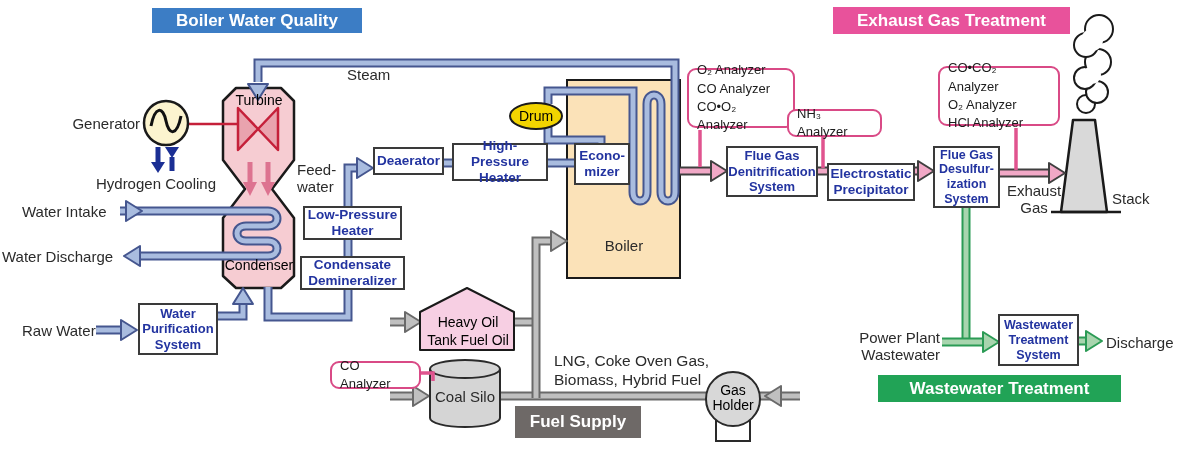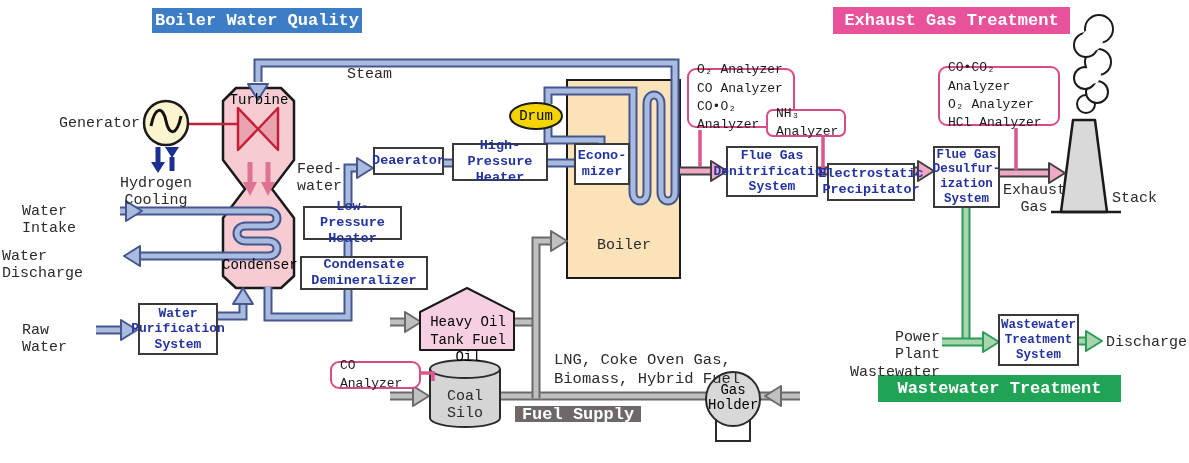--- a/index.html
+++ b/index.html
@@ -1,19 +1,19 @@
 <!DOCTYPE html>
 <html><head>
 <meta charset="utf-8">
 <style>
   html,body{margin:0;padding:0;background:#fff;}
   .canvas{position:relative;width:1189px;height:463px;background:#fff;overflow:hidden;
           font-family:"Liberation Sans",sans-serif;color:#2b2b2b;}
   svg.layer{position:absolute;left:0;top:0;}
-  .abs{position:absolute;box-sizing:border-box;font-family:Liberation Mono, monospace;}
+  .abs{position:absolute;box-sizing:border-box;}
   .pre{white-space:pre-line;}
   .lbl{font-size:15px;line-height:1.15;color:#2b2b2b;}
   .lbl-sm{font-size:14px;line-height:1.1;color:#000000;}
   .ebox{background:#fff;border:2px solid #3a3a3a;color:#2334a0;font-weight:bold;
         display:flex;align-items:center;justify-content:center;text-align:center;
         font-size:13px;line-height:1.2;white-space:pre-line;}
   .abox{background:#fff;border:2.5px solid #d94a86;border-radius:9px;color:#1c1c1c;
         font-size:13px;line-height:1.42;white-space:pre-line;display:flex;align-items:center;
         padding:12px 8px;}
   .badge{color:#fff;font-weight:bold;font-size:17px;display:flex;align-items:center;
@@ -186,29 +186,29 @@
         <path class="pl-green" d="M942,342 H984"></path>
       <polygon class="ah-green" points="983,332 999,342 983,352"></polygon>
       <path class="pd-green" d="M1079,341 H1087"></path>
         <path class="pl-green" d="M1079,341 H1087"></path>
       <polygon class="ah-green" points="1086,331 1102,341 1086,351"></polygon>
     </g>
   </svg>
 
   <div class="abs badge" style="left:152px;top:8px;width:210px;height:25px;background:#3c7dc5;">Boiler Water Quality</div>
   <div class="abs badge" style="left:833px;top:7px;width:237px;height:27px;background:#e8529b;">Exhaust Gas Treatment</div>
-  <div class="abs badge" style="left:515px;top:406px;width:126px;height:16px;background:#6e6967;">Fuel Supply</div>
+  <div class="abs badge" style="left:515px;top:406px;width:126px;height:32px;background:#6e6967;">Fuel Supply</div>
   <div class="abs badge" style="left:878px;top:375px;width:243px;height:27px;background:#21a356;">Wastewater Treatment</div>
 
   <div class="abs ebox" style="left:138px;top:303px;width:80px;height:52px;">Water
 Purification
 System</div>
   <div class="abs ebox" style="left:303px;top:206px;width:99px;height:34px;font-size:13.5px;">Low-Pressure
 Heater</div>
-  <div class="abs ebox" style="left:300px;top:256px;width:128px;height:34px;font-size:13.5px;">Condensate
+  <div class="abs ebox" style="left:300px;top:256px;width:105px;height:34px;font-size:13.5px;">Condensate
 Demineralizer</div>
   <div class="abs ebox" style="left:373px;top:147px;width:71px;height:28px;font-size:13.5px;">Deaerator</div>
   <div class="abs ebox" style="left:452px;top:143px;width:96px;height:38px;font-size:13.5px;">High-Pressure
 Heater</div>
   <div class="abs ebox" style="left:574px;top:143px;width:56px;height:42px;font-size:13.5px;">Econo-
 mizer</div>
   <div class="abs ebox" style="left:726px;top:146px;width:92px;height:51px;">Flue Gas
 Denitrification
 System</div>
   <div class="abs ebox" style="left:827px;top:163px;width:88px;height:38px;font-size:13.5px;">Electrostatic
@@ -217,21 +217,21 @@
 Desulfur-
 ization
 System</div>
   <div class="abs ebox" style="left:998px;top:314px;width:81px;height:52px;font-size:12.5px;">Wastewater
 Treatment
 System</div>
 
   <div class="abs abox" style="left:687px;top:68px;width:108px;height:60px;">O₂ Analyzer
 CO Analyzer
 CO•O₂ Analyzer</div>
-  <div class="abs abox" style="left:766px;top:109px;width:80px;height:24px;border-radius:7px;">NH₃ Analyzer</div>
+  <div class="abs abox" style="left:787px;top:109px;width:95px;height:24px;">NH₃ Analyzer</div>
   <div class="abs abox" style="left:938px;top:66px;width:122px;height:60px;">CO•CO₂ Analyzer
 O₂ Analyzer
 HCl Analyzer</div>
   <div class="abs abox" style="left:330px;top:361px;width:91px;height:25px;">CO Analyzer</div>
 
   <div class="abs lbl" style="left:58px;top:115px;width:82px;text-align:right;">Generator</div>
   <div class="abs lbl" style="left:88px;top:175px;width:136px;text-align:center;">Hydrogen Cooling</div>
   <div class="abs lbl" style="left:22px;top:203px;width:94px;">Water Intake</div>
   <div class="abs lbl" style="left:2px;top:248px;width:118px;">Water Discharge</div>
   <div class="abs lbl" style="left:22px;top:322px;width:74px;">Raw Water</div>

